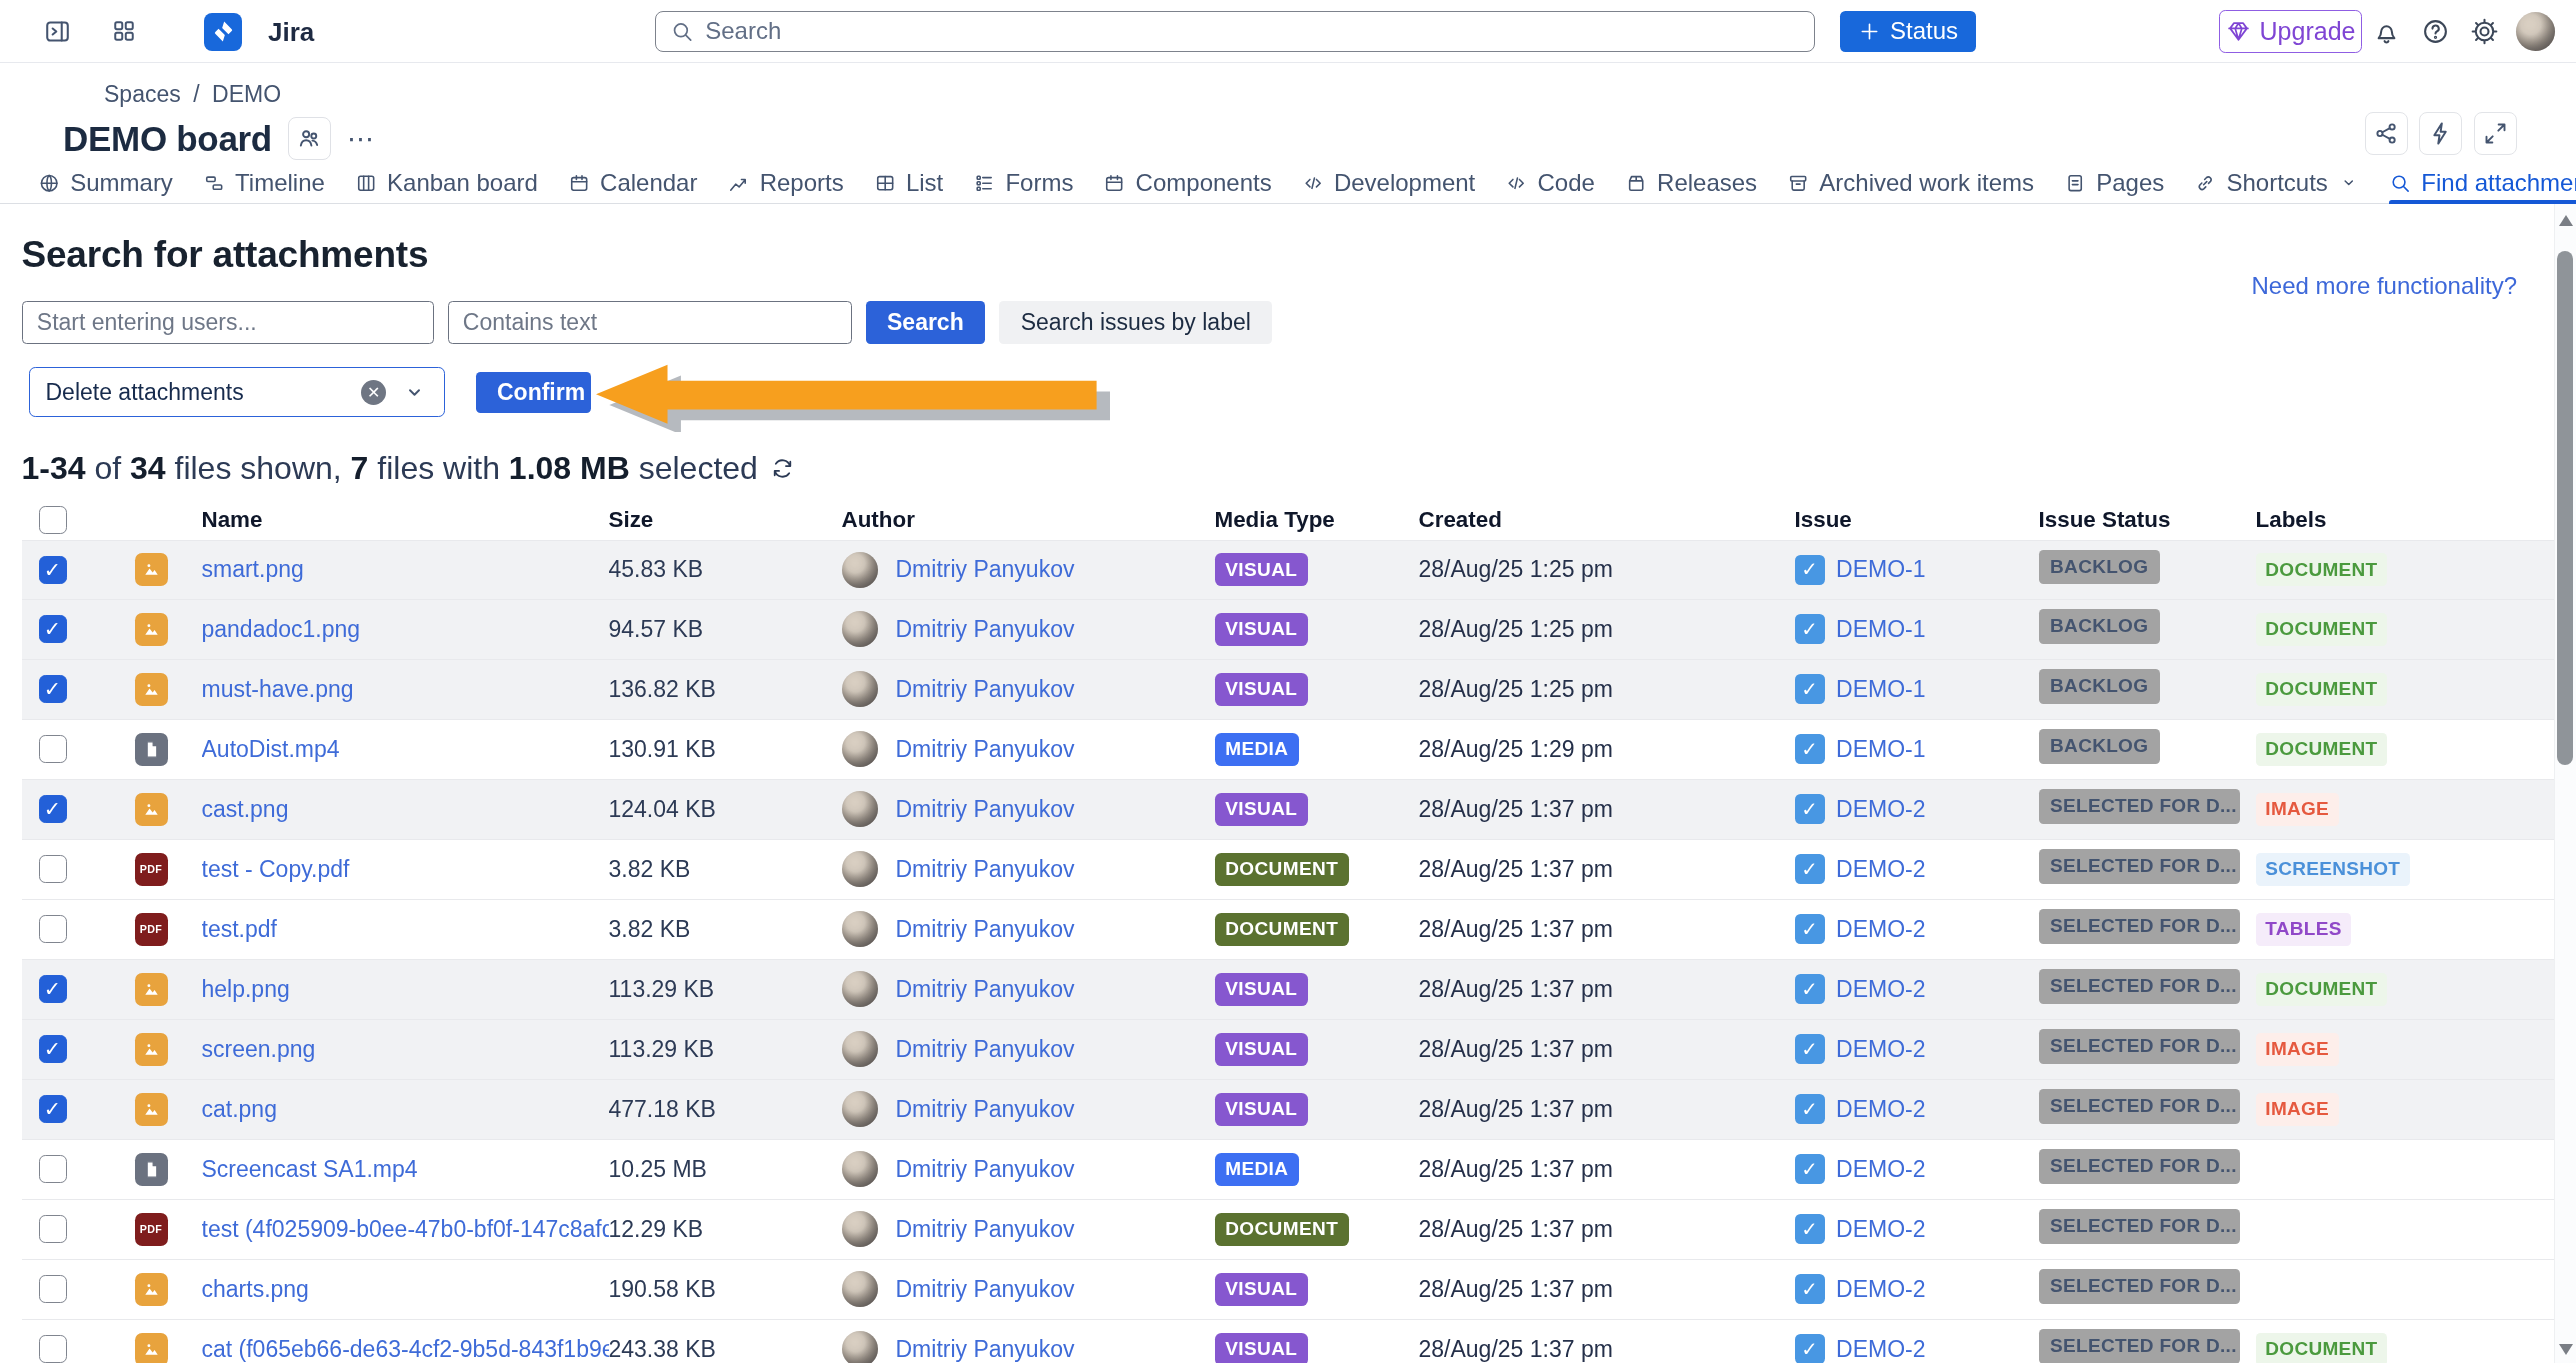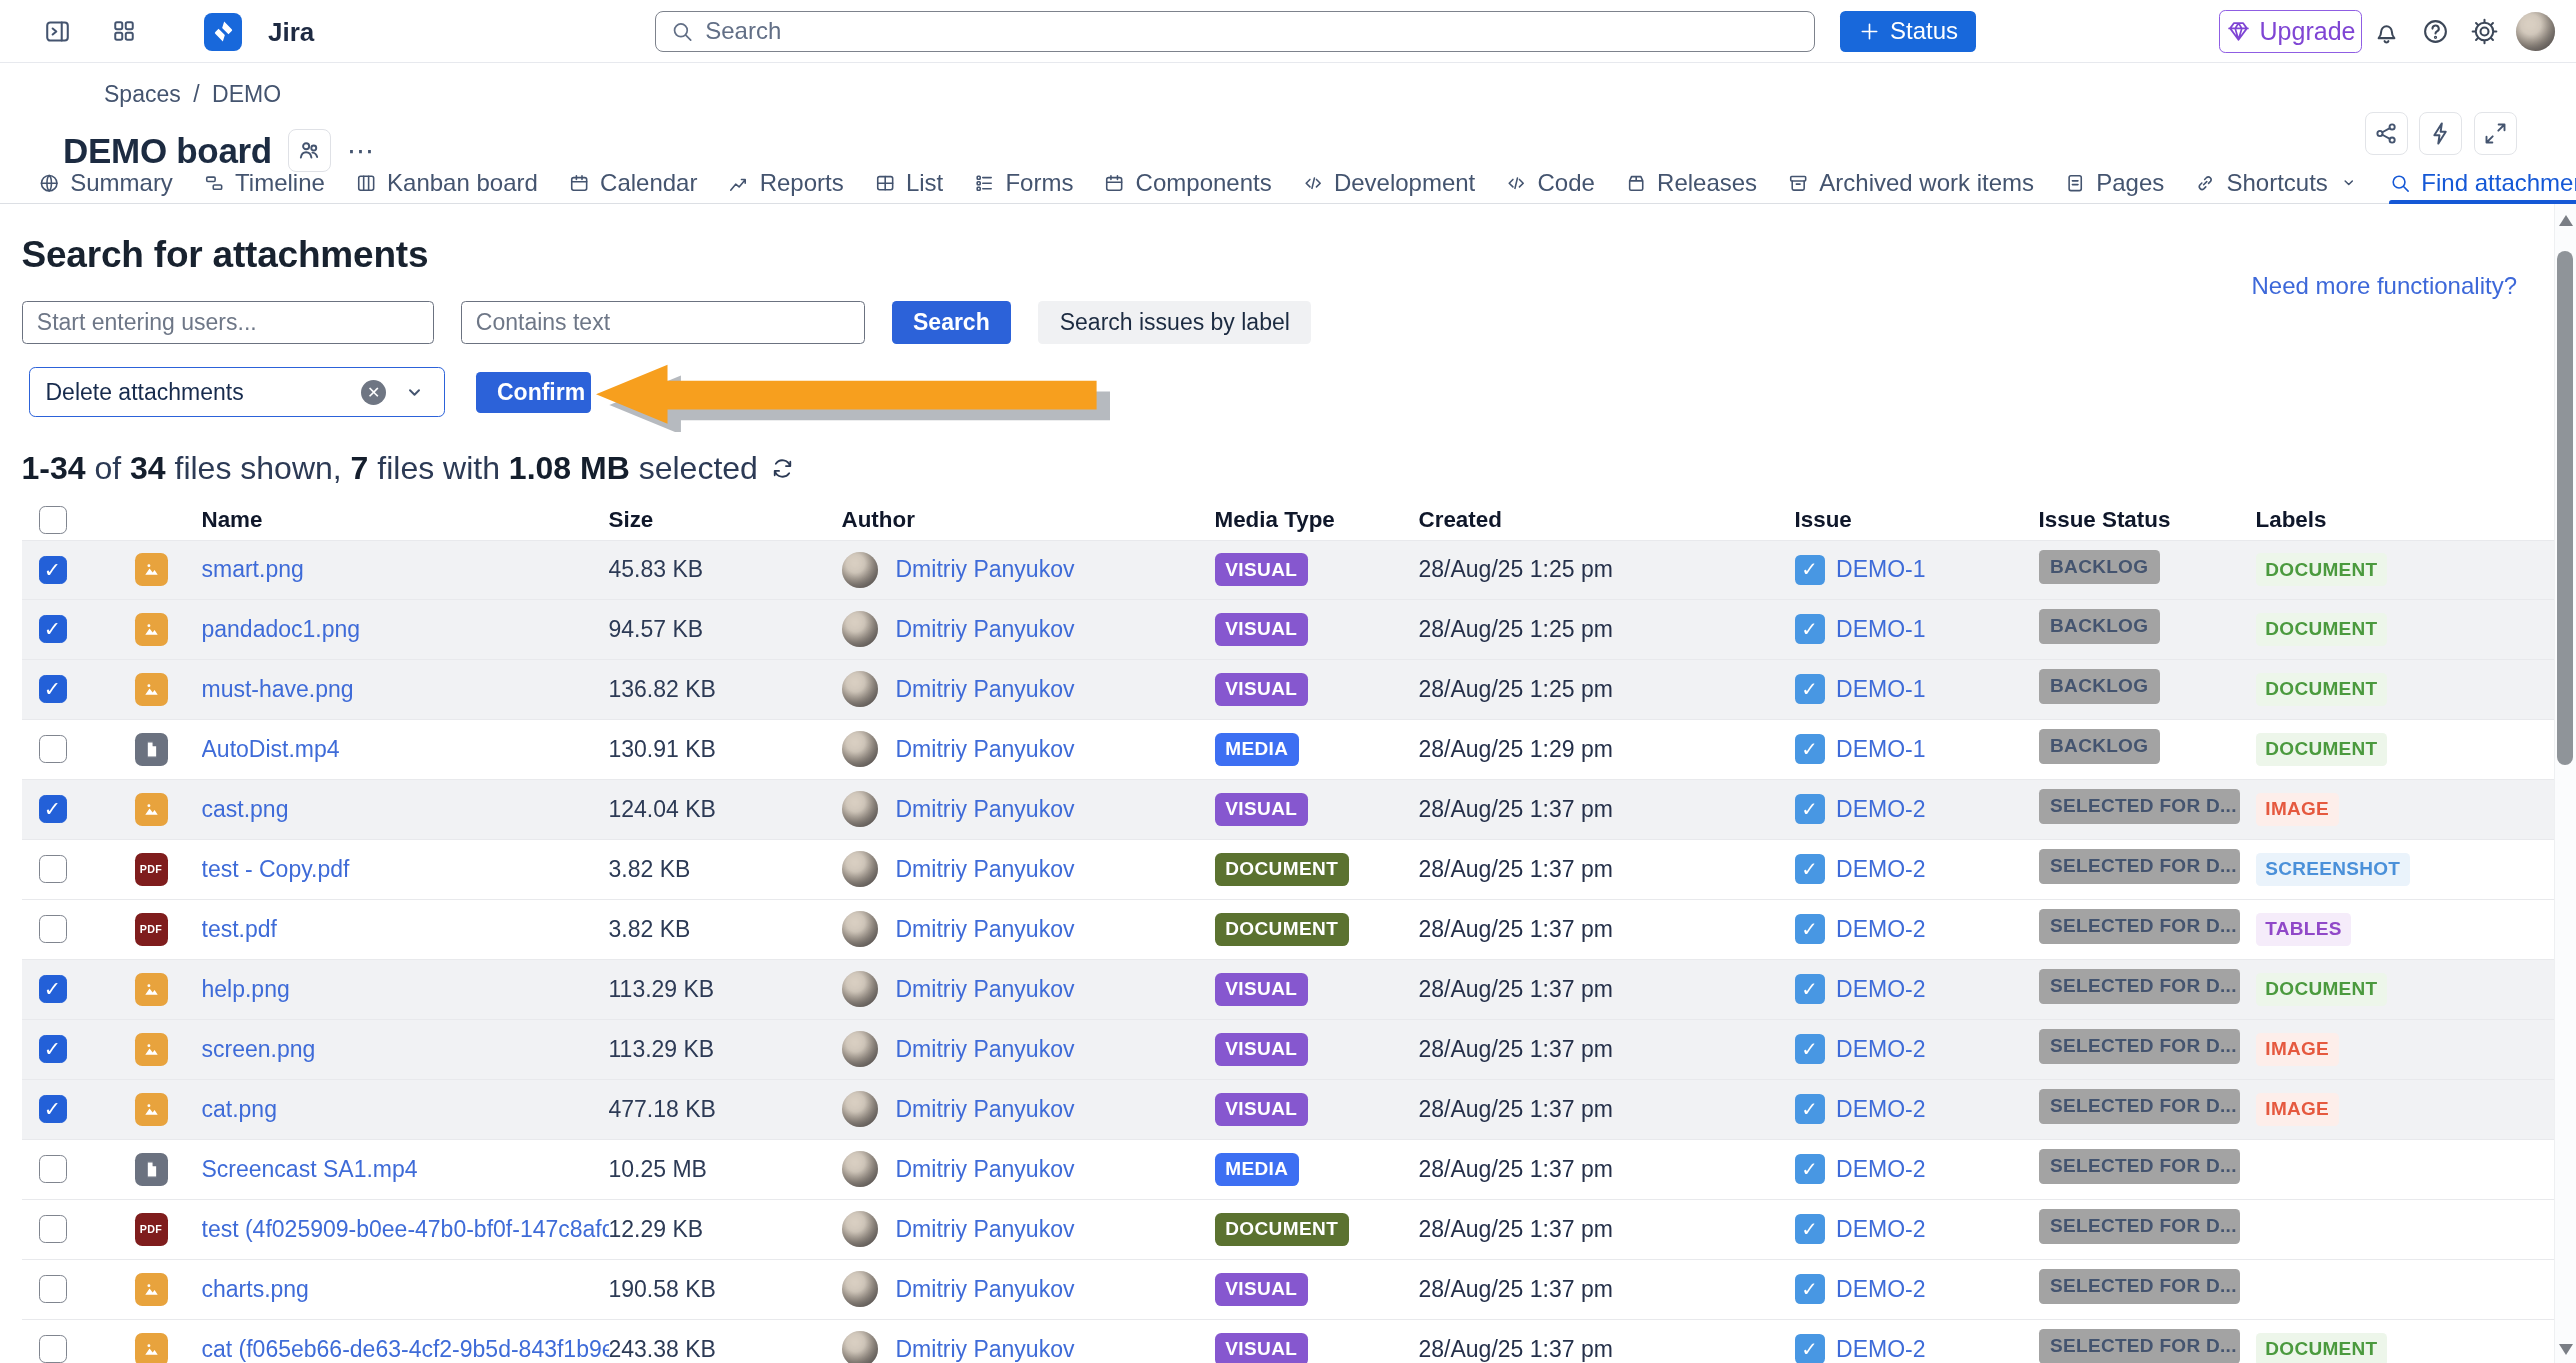--- a/index.html
+++ b/index.html
@@ -24,37 +24,37 @@
     background:#fff; color:#7f45d4; font-size:25px; font-weight:500; display:flex; align-items:center; justify-content:center; gap:9px; cursor:pointer; }
   .tb-right-ic { color:#3c4758; }
   .avatar { border-radius:50%; background:radial-gradient(circle at 38% 32%, #d9cfc2 0 28%, #b4a99c 55%, #6d655e 100%);
     box-shadow:inset -5.4px -7.2px 12.5px rgba(40,40,45,.45); }
   .tb-avatar { position:absolute; left:2516px; top:11.6px; width:39px; height:39px; cursor:pointer; }
 
   
   .bheader { position:relative; height:141px; }
   .crumbs { position:absolute; left:64px; top:18px; font-size:23px; color:#44546f; display:flex; gap:12.5px;margin-left:40px; }
   .crumbs .crumb { cursor:pointer; }
-  .title-row { position:absolute; left:63px; top:66px; display:flex; align-items:center; gap:16px; }
+  .title-row { position:absolute; left:63px; top:54px; display:flex; align-items:center; gap:16px; }
   .board-title { font-size:35px; font-weight:800; color:#1c2b41; letter-spacing:-0.3px; }
   .title-btn { width:43px; height:43px; border:0.9px solid #dfe1e6; border-radius:8px; display:flex; align-items:center; justify-content:center; color:#44546f; cursor:pointer; background:#fff; }
   .dots { font-size:27px; color:#44546f; letter-spacing:1.8px; cursor:pointer; }
   .hd-actions { position:absolute; top:49px; right:59px; display:flex; gap:11.6px; }
   .hd-actions .title-btn { border-color:#e2e4e8; }
   .tabs { position:absolute; left:0; right:0; bottom:0; height:41px; border-bottom:0.9px solid #dcdfe4; display:flex; align-items:center;
     gap:30px; padding:0 0 0 38px; }
   .tab { position:relative; height:41px; display:flex; align-items:center; gap:9.8px; font-size:24px; color:#44546f; cursor:pointer; white-space:nowrap; }
   .tab.active { color:#1558d6; font-weight:500; }
   .tab.active::after { content:""; position:absolute; left:0; right:0; bottom:-0.9px; height:4.5px; background:#1558d6; border-radius:2.7px 2.7px 0 0; }
 
   
   .main { position:relative; padding-left:21.5px; }
   .h1 { margin-top:30px; font-size:37px; font-weight:800; color:#18222f; letter-spacing:-0.2px; }
   .help-link { position:absolute; top:38px; right:59px; font-size:24px; color:#3d68d9; cursor:pointer; }
-  .filters { margin-top:25px; display:flex; gap:27px; align-items:center; }
+  .filters { margin-top:25px; display:flex; gap:14px; align-items:center; }
   .txt-input { height:43px; border:1.8px solid #6b7280; border-radius:4.5px; font-size:23px; padding:0 14.3px; color:#172b4d; font-family:inherit; }
   .txt-input::placeholder { color:#6e7787; }
   .in-users { width:412px; } .in-contains { width:404px; }
   .btn-blue { height:43px; padding:0 21.5px; background:#2c62d9; color:#fff; border:none; border-radius:4.5px; font-size:23px; font-weight:700; font-family:inherit; cursor:pointer; }
   .chip-gray { height:43px; padding:0 21.5px; background:#f0f1f3; border:none; border-radius:4.5px; font-size:23px; color:#1c2b41; font-family:inherit; cursor:pointer; }
   .action-row { margin-top:21.5px; position:relative; height:57px; }
   .select { position:absolute; left:0; top:1.8px; width:416px; height:50px; border:1.8px solid #2c62d9; border-radius:6.3px; background:#fff;
     display:flex; align-items:center; padding:0 16px; gap:14.3px; cursor:pointer;margin-left:7px; }
   .select .val { font-size:23px; color:#172b4d; flex:1; }
   .clear-x { width:25px; height:25px; border-radius:50%; background:#6f7683; color:#fff; font-size:16px; display:flex; align-items:center; justify-content:center; }

